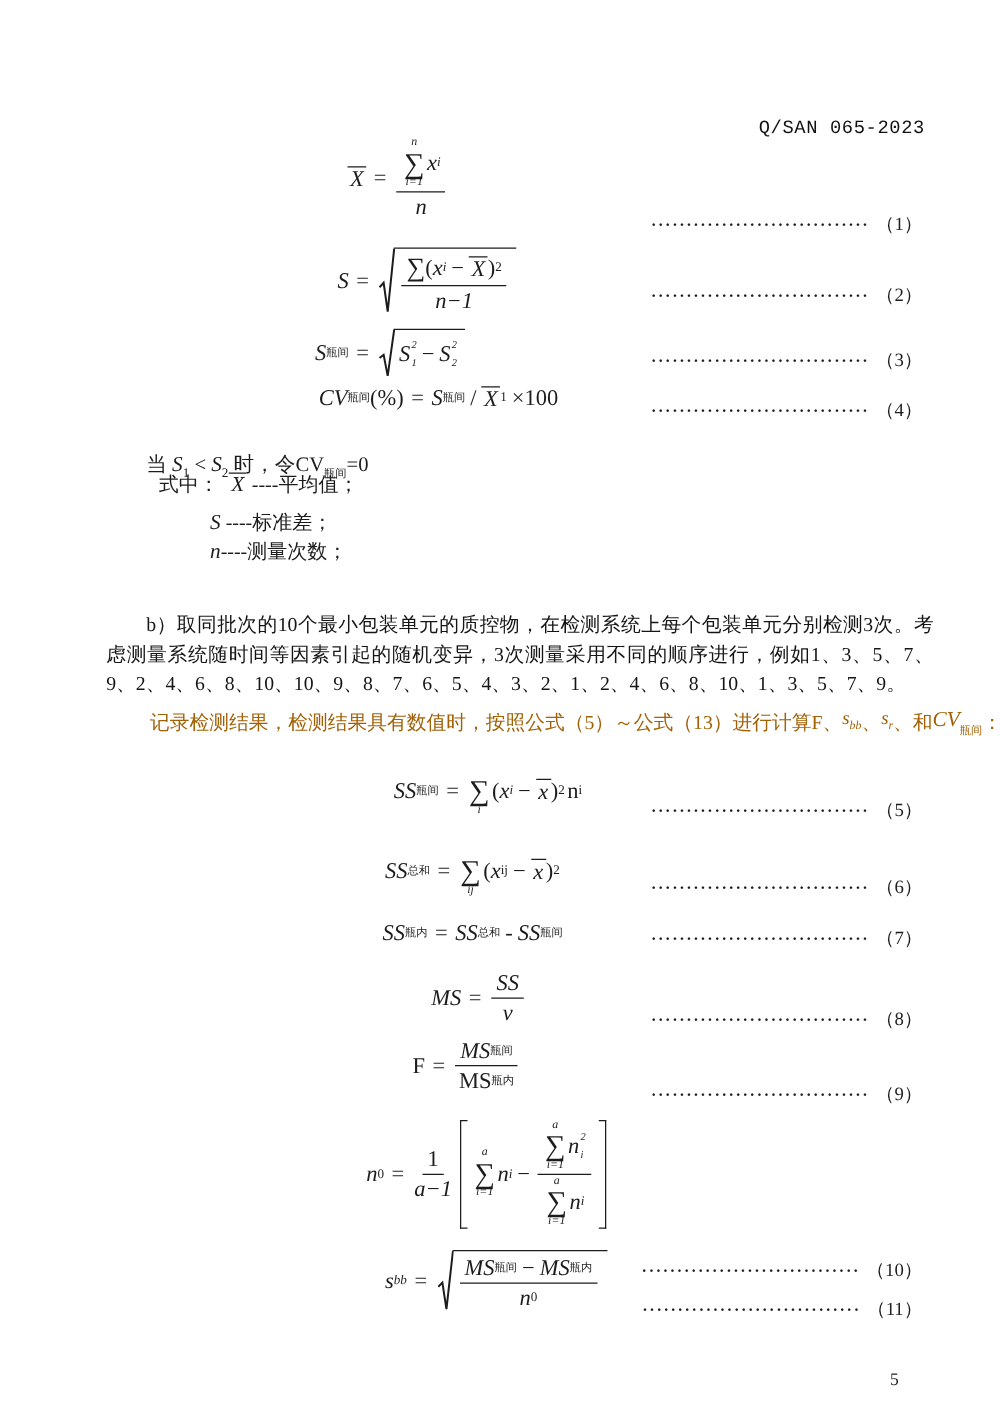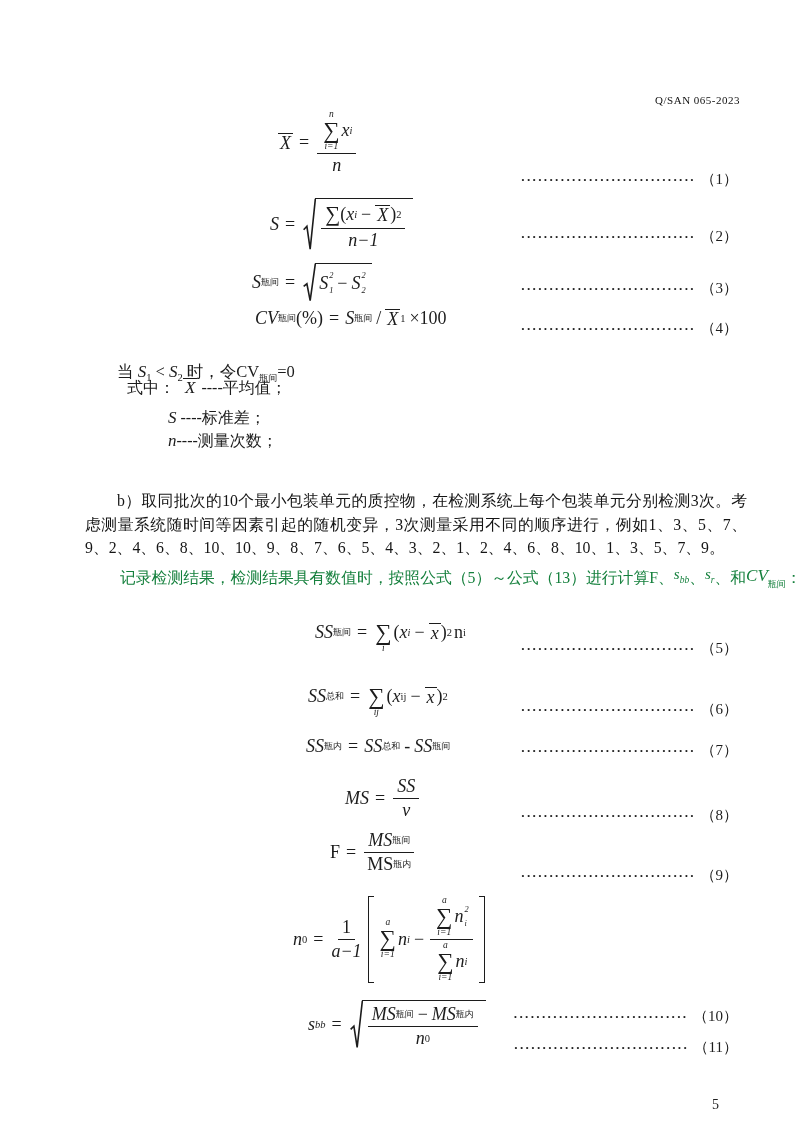--- a/index.html
+++ b/index.html
@@ -3,22 +3,22 @@
 <meta charset="utf-8">
 <style>
   * { margin:0; padding:0; box-sizing:border-box; }
   html,body { background:#ffffff; }
   body { width:800px; height:1131px; position:relative; color:#1c1c1c;
          font-family:"Liberation Serif","DejaVu Serif",serif; }
   .page { position:absolute; inset:0; background:#fff; overflow:hidden; }
   .abs { position:absolute; }
 
   
-  .doc-code { font-family:Liberation Serif, serif;
-              font-size:11px; letter-spacing:0.5px; color:#111; }
+  .doc-code { font-family:Liberation Mono, monospace;
+              font-size:15px; letter-spacing:0.5px; color:#111; }
   .pageno { font-size:14px; color:#222; }
 
   
   .math { display:inline-flex; align-items:center; white-space:nowrap;
           font-size:18px; font-family:"Liberation Serif","DejaVu Serif",serif; }
   .it { font-style:italic; }
   .up { font-style:normal; }
   .eq { padding:0 6px; font-style:normal; }
   .mx { padding:0 4px; font-style:normal; }
   sub.ss, sup.ss { font-size:10.5px; }
@@ -49,21 +49,21 @@
   
   .leader { position:absolute; right:62px; white-space:nowrap; color:#1d1d1d; }
   .leader .dots { font-weight:bold; font-size:13px; letter-spacing:1.3px; }
   .leader .fno { font-size:15px; margin-left:5px; }
   .cond { font-size:16.5px; }
   .cond .it { font-size:17px; }
   .where-label { font-size:16px; }
   .where-item { font-size:16px; }
   .where-item .sym { font-size:17px; font-style:italic; }
   .para { font-size:15.8px; line-height:23.5px; text-align:justify; text-indent:32px; color:#151515; }
-  .record { font-size:15.8px; white-space:nowrap; padding-left:35px; color:#15803d; }
+  .record { font-size:15.8px; white-space:nowrap; padding-left:35px; color:#a16207; }
   .record .mraise { position:relative; top:-4px; font-style:italic; font-size:15px; }
   .record .mraise sub { font-size:9.5px; }
   .record .cvbig { font-size:17px; position:relative; top:-2px; }
 </style>
 </head>
 <body>
 
 <div class="page">
 
   <div class="abs doc-code" style="top:94px; right:60px;">Q/SAN 065-2023</div>

